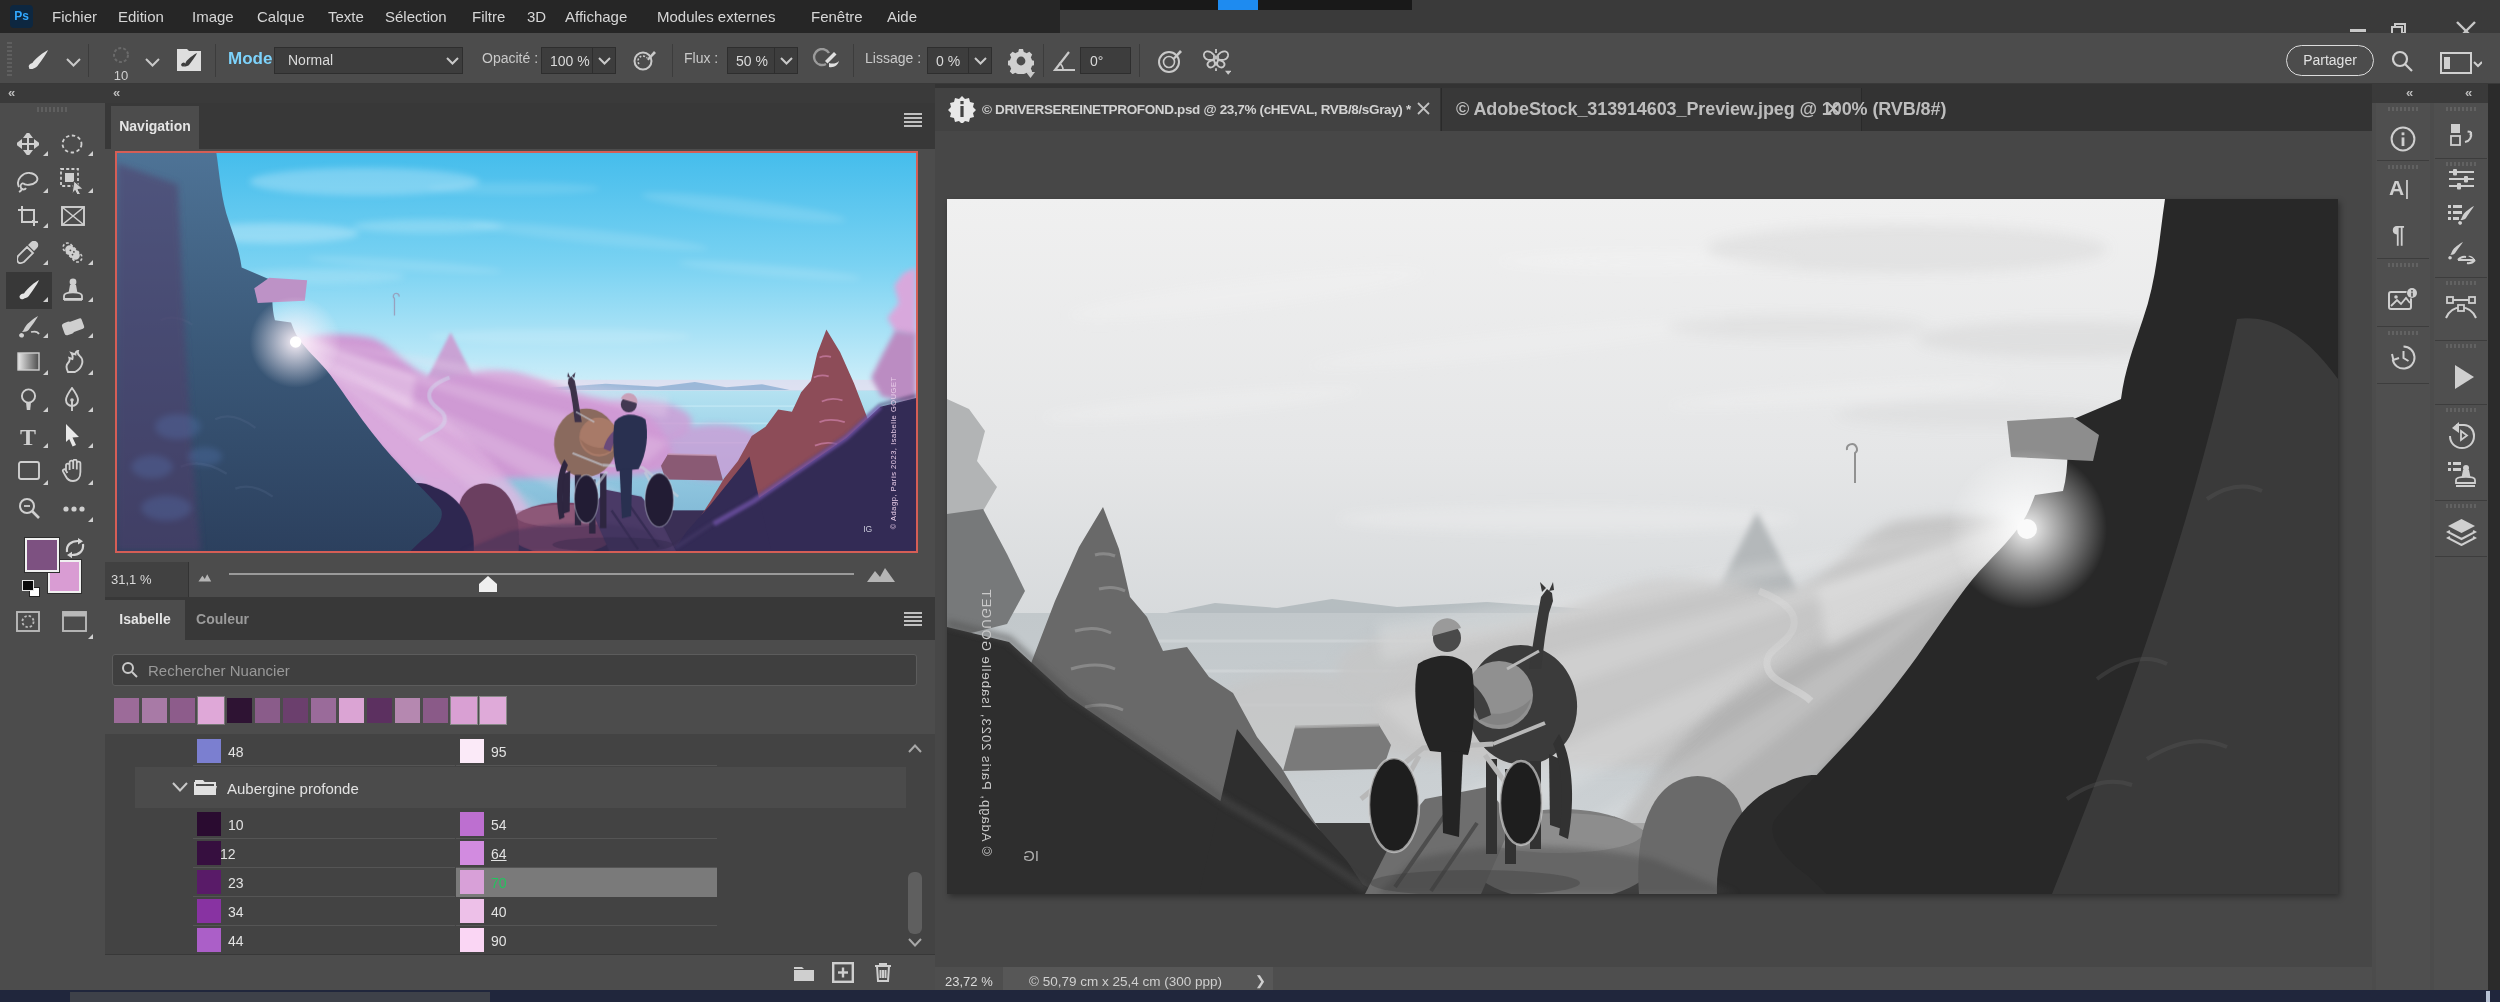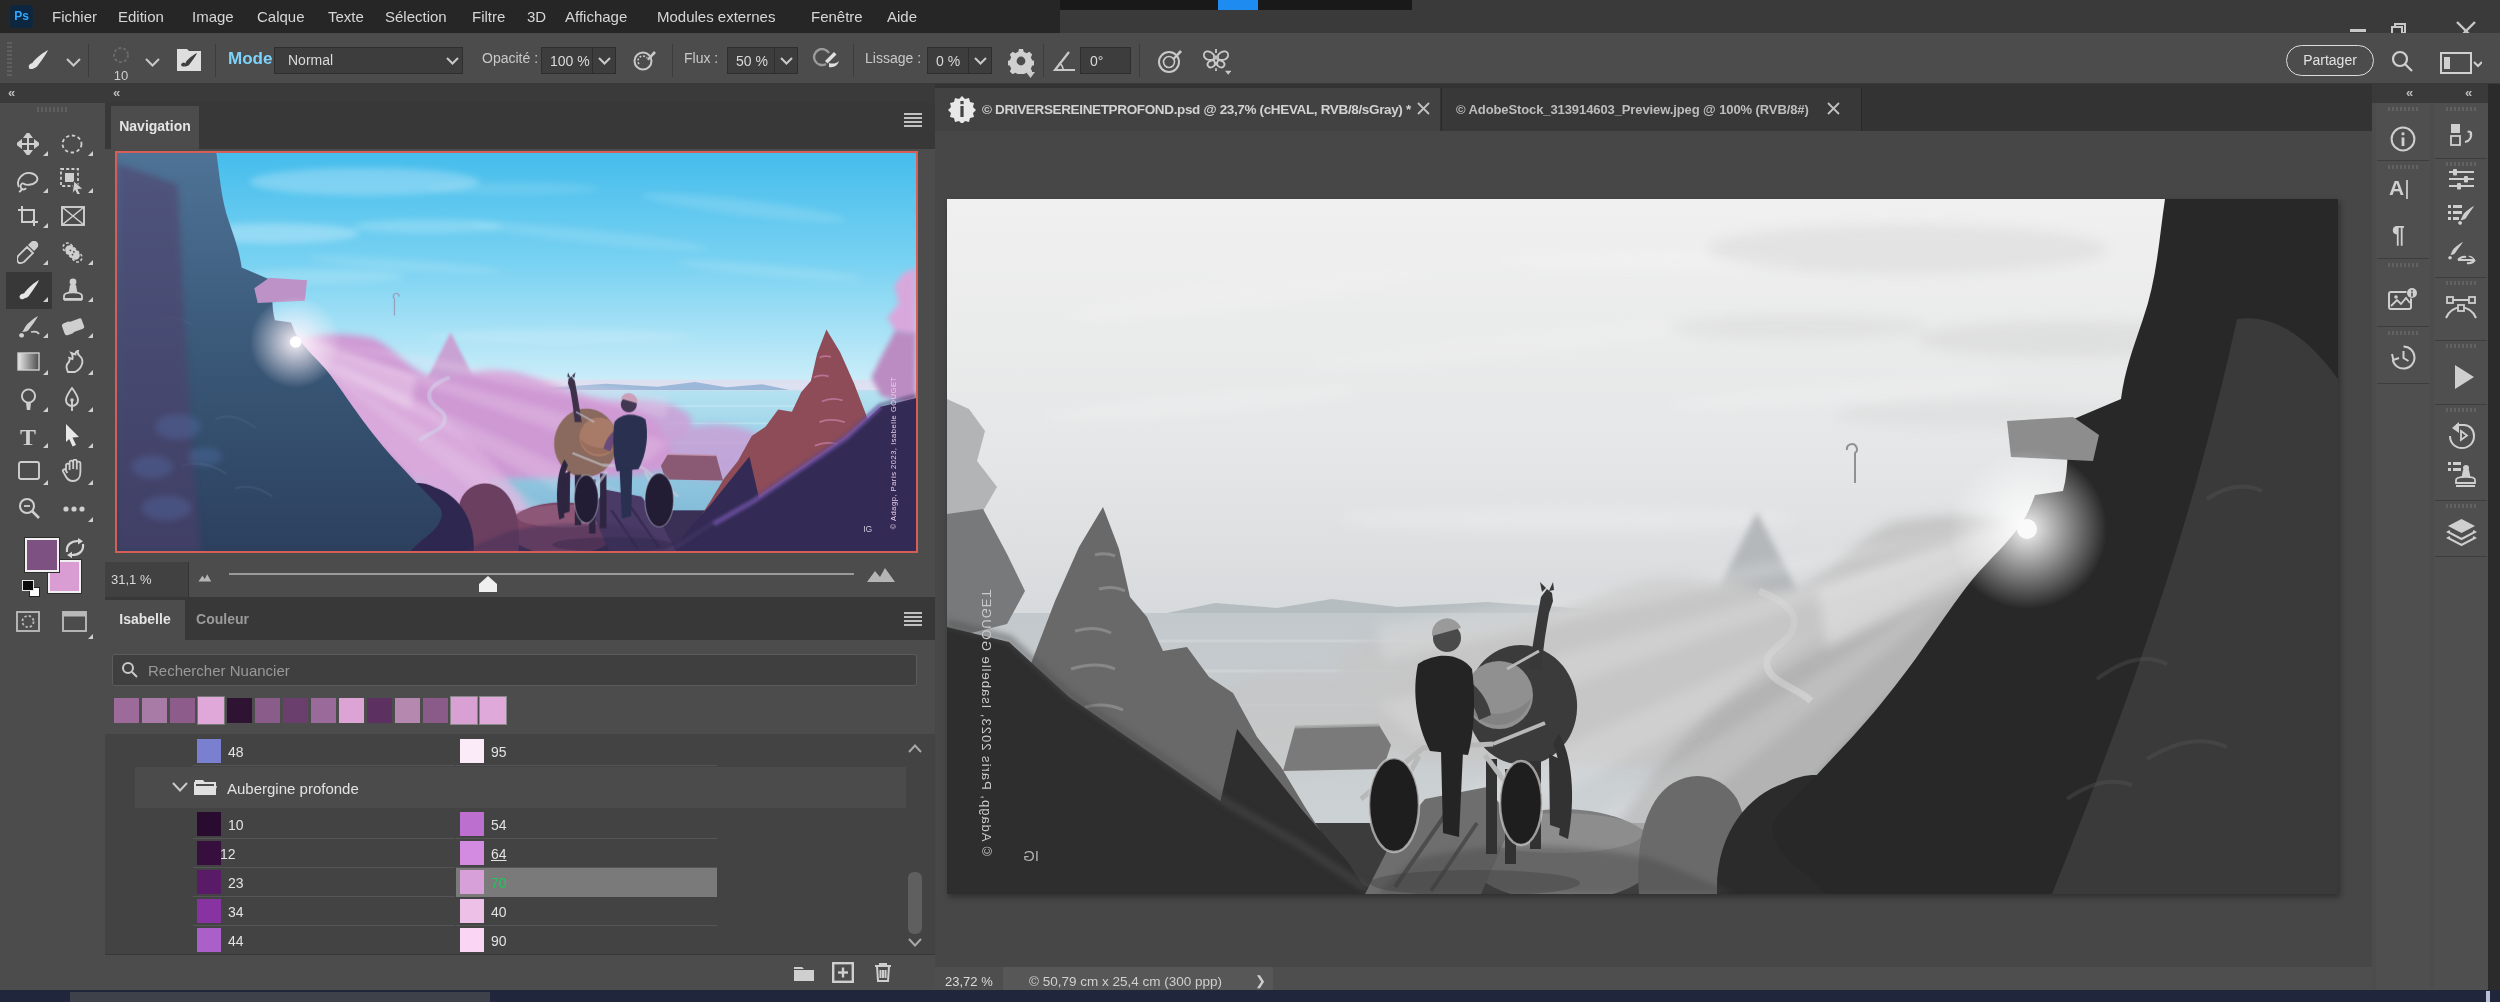--- a/index.html
+++ b/index.html
@@ -751,21 +751,21 @@
   <rect x="12.4" y="6" width="3.2" height="3.2" fill="#424242"></rect>
   <rect x="12.4" y="11" width="3.2" height="11" fill="#424242"></rect>
 </svg>
 <div class="abs" style="left:982px;top:88px;height:43px;color:#d2d2d2;font-size:13.5px;font-weight:600;line-height:43px;letter-spacing:-0.35px;">© DRIVERSEREINETPROFOND.psd @ 23,7% (cHEVAL, RVB/8/sGray) *</div>
 <svg class="abs" style="left:1417px;top:102px;" width="13" height="13" viewBox="0 0 13 13">
     <g stroke="#c2c2c2" stroke-width="1.8">
       <line x1="1" y1="1" x2="12" y2="12"></line>
       <line x1="12" y1="1" x2="1" y2="12"></line>
     </g>
   </svg>
-<div class="abs" style="left:1456px;top:88px;height:43px;color:#bdbdbd;font-size:13px;font-weight:600;line-height:43px;letter-spacing:-0.1px;">© AdobeStock_313914603_Preview.jpeg @ 100% (RVB/8#)</div>
+<div class="abs" style="left:1456px;top:88px;height:43px;color:#bdbdbd;font-size:18px;font-weight:600;line-height:43px;letter-spacing:-0.1px;">© AdobeStock_313914603_Preview.jpeg @ 100% (RVB/8#)</div>
 <svg class="abs" style="left:1827px;top:102px;" width="13" height="13" viewBox="0 0 13 13">
     <g stroke="#c2c2c2" stroke-width="1.8">
       <line x1="1" y1="1" x2="12" y2="12"></line>
       <line x1="12" y1="1" x2="1" y2="12"></line>
     </g>
   </svg>
 
 <div class="abs" style="left:935px;top:131px;width:1437px;height:836px;background:#474747;"></div>
 
 <div id="art" class="abs" style="left:947px;top:199px;width:1391px;height:695px;box-shadow:2px 3px 6px rgba(0,0,0,0.35);"><svg width="1391" height="695" viewBox="0 0 1391 695">

